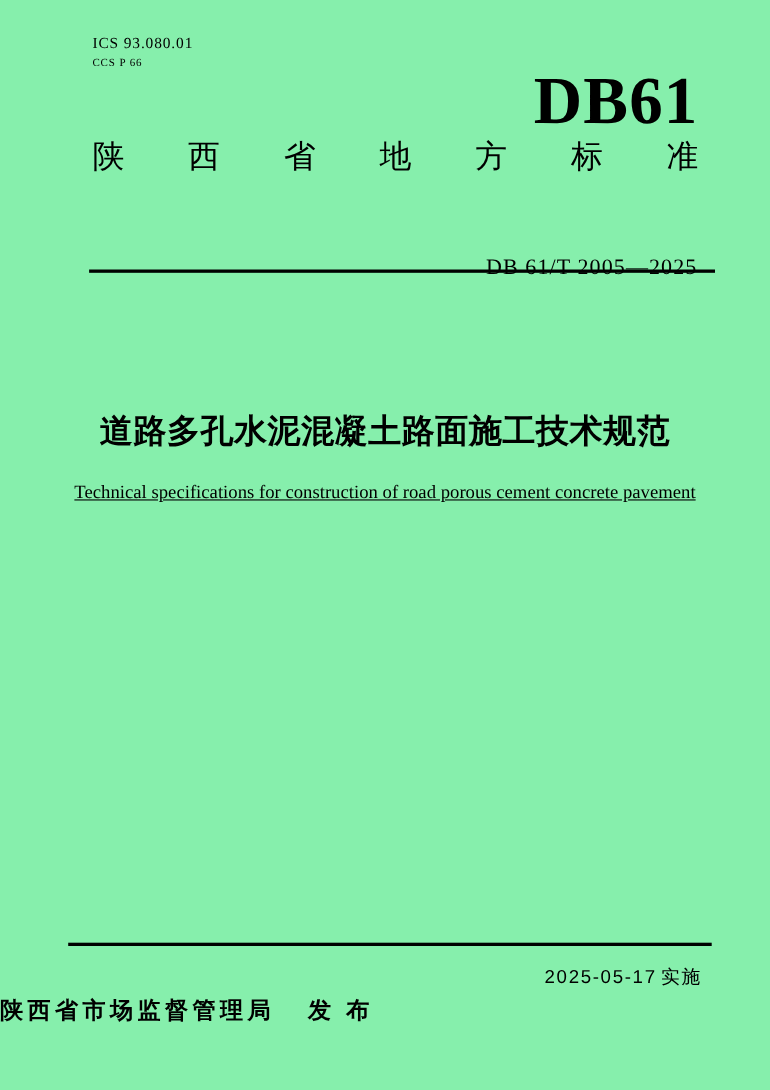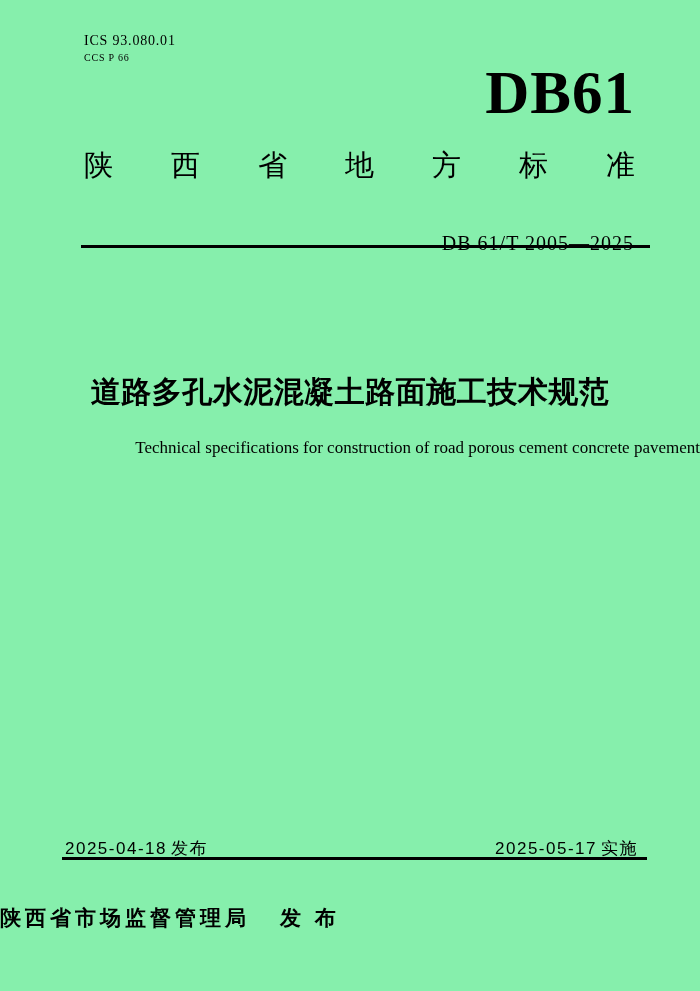--- a/index.html
+++ b/index.html
@@ -34,21 +34,21 @@
   }
   .db61-logo {
     right: 65px; top: 62px;
     font-family: "Liberation Serif", serif;
     font-weight: bold;
     font-size: 61px;
     line-height: 1;
     letter-spacing: 1px;
   }
   .standard-type {
-    left: 84px; top: 150px;
+    left: 84px; top: 128px;
     font-size: 29px;
     line-height: 1.1;
     letter-spacing: 58px;
     white-space: nowrap;
     font-weight: 500;
   }
   .standard-code {
     right: 66px; top: 189px;
     font-family: "Liberation Serif", serif;
     font-size: 20px;
@@ -66,33 +66,34 @@
     width: 700px;
     text-align: center;
     font-size: 30px;
     font-weight: bold;
     letter-spacing: 0.5px;
     white-space: nowrap;
   }
   .doc-subtitle {
     left: 0; top: 438px;
     width: 700px;
-    text-align: right;
+    text-align: center;
     font-family: "Liberation Serif", serif;
     font-size: 17px;
     white-space: nowrap;
+    text-decoration: underline;
   }
   .footer-issue {
     left: 65px; top: 837px;
     font-size: 17px;
     letter-spacing: 1.5px;
     white-space: nowrap;
   }
   .footer-impl {
-    right: 62px; top: 837px;
+    right: 62px; top: 877px;
     font-size: 17px;
     letter-spacing: 1.5px;
     white-space: nowrap;
   }
   .date-label { margin-left: 4px; }
   .footer-rule {
     left: 62px; top: 857px;
     width: 585px; height: 2.5px;
     background: #000000;
   }
@@ -119,23 +120,20 @@
   <div class="abs standard-type">陕西省地方标准</div>
 
   <div class="abs standard-code">DB 61/T 2005—2025</div>
 
   <div class="abs header-rule"></div>
 
   <div class="abs doc-title">道路多孔水泥混凝土路面施工技术规范</div>
 
   <div class="abs doc-subtitle">Technical specifications for construction of road porous cement concrete pavement</div>
 
-  <div class="abs footer-issue">
-    <span>2025-04-18</span><span class="date-label">发布</span>
-  </div>
 
   <div class="abs footer-impl">
     <span>2025-05-17</span><span class="date-label">实施</span>
   </div>
 
   <div class="abs footer-rule"></div>
 
   <div class="abs publisher-line">
     <span>陕西省市场监督管理局</span><span class="publish-label">发 布</span>
   </div>

